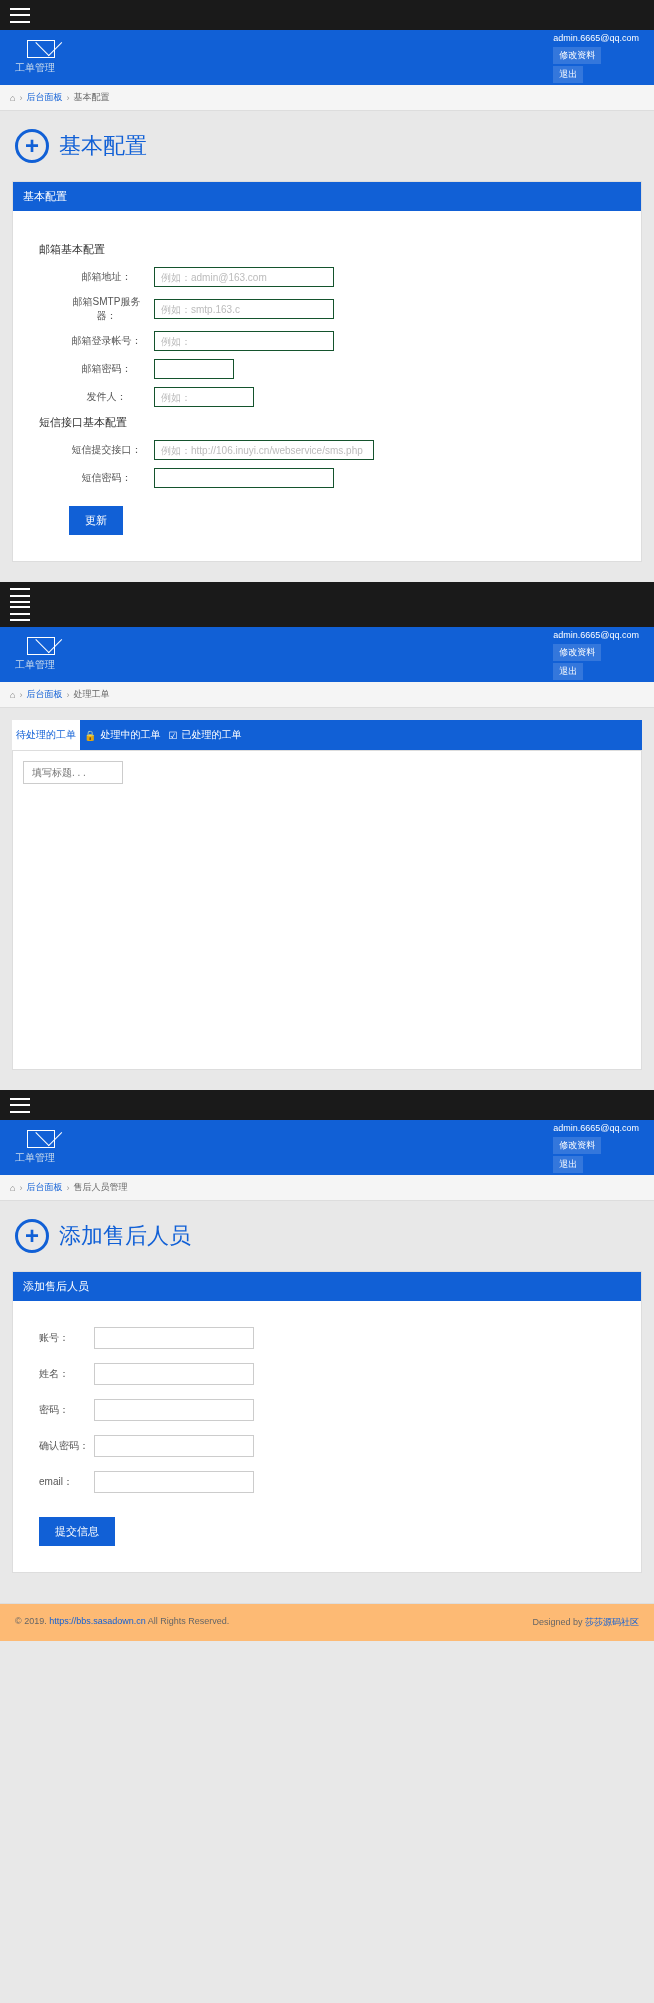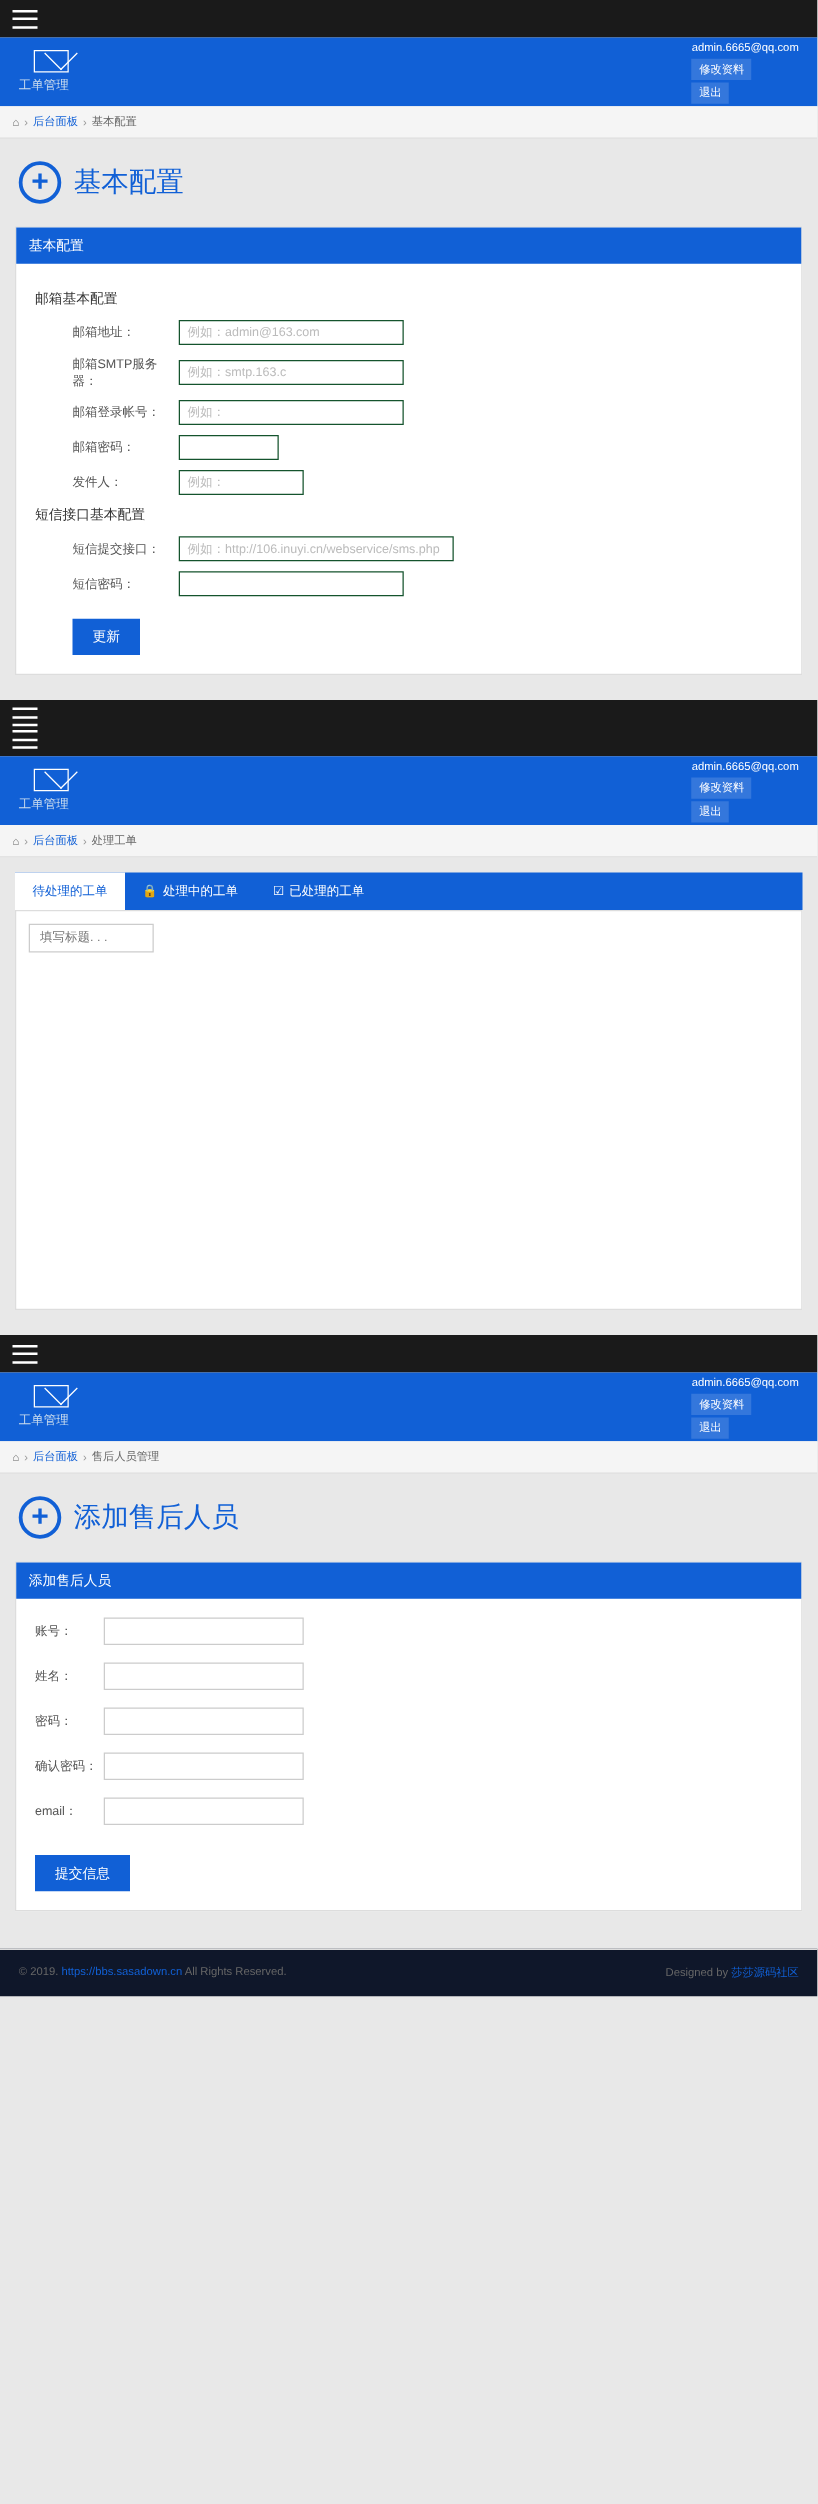--- a/index.html
+++ b/index.html
@@ -20,40 +20,40 @@
 .user-link{background:rgba(255,255,255,0.15);padding:2px 6px;margin-top:2px;display:inline-block;cursor:pointer;color:#fff;font-size:9px}
 .breadcrumb{background:#f5f5f5;border-bottom:1px solid #ddd;padding:6px 10px;font-size:9px;color:#666;display:flex;align-items:center;gap:4px}
 .breadcrumb a{color:#1160d6;text-decoration:none}
 .bc-sep{color:#999}
 .home-icon{color:#666}
 .page-head{display:flex;align-items:center;gap:10px;padding:18px 15px}
 .plus-circle{width:34px;height:34px;border:3px solid #1160d6;border-radius:50%;display:flex;align-items:center;justify-content:center;color:#1160d6;font-size:24px;font-weight:bold;cursor:pointer}
 .page-title{color:#1160d6;font-size:22px;font-weight:normal}
 .panel{background:#fff;margin:0 12px 15px;border:1px solid #ddd}
 .panel-head{background:#1160d6;color:#fff;padding:7px 10px;font-size:11px}
-.panel-body{padding:15px}
+.panel-body{padding:26px}
 .group-title{font-size:11px;color:#333;margin-bottom:10px;margin-top:5px}
 .form-row{display:flex;align-items:center;margin-bottom:8px}
-.form-row label{width:85px;text-align:left;padding-right:10px;font-size:10px;color:#555}
+.form-row label{width:85px;text-align:center;padding-right:10px;font-size:10px;color:#555}
 .form-row input{border:1px solid #14532d;padding:4px 6px;font-size:10px;width:180px;height:20px}
 .form-row input::placeholder{color:#bbb}
 .form-row.wide input{width:220px}
 .btn{background:#1160d6;color:#fff;border:none;padding:7px 16px;font-size:11px;cursor:pointer;margin-top:10px}
 .indent{margin-left:30px}
 .tabs{background:#1160d6;display:flex;margin:12px 12px 0}
-.tab{padding:8px 14px;font-size:10px;color:#fff;cursor:pointer;display:flex;align-items:center;gap:4px}
+.tab{padding:8px 4px;font-size:10px;color:#fff;cursor:pointer;display:flex;align-items:center;gap:4px}
 .tab.active{background:#fff;color:#1160d6}
 .tab-icon{font-size:10px}
 .tab-content{background:#fff;margin:0 12px 15px;border:1px solid #ddd;min-height:320px}
 .filter-row{padding:10px}
 .filter-row input{border:1px solid #ccc;padding:5px 8px;font-size:10px;width:100px}
 .vform-row{display:flex;align-items:center;margin-bottom:14px}
 .vform-row label{width:55px;font-size:10px;color:#555}
 .vform-row input{border:1px solid #ccc;padding:4px 6px;font-size:10px;width:160px;height:22px}
-.footer{background:#0f172a;padding:12px 15px;font-size:9px;color:#666;display:flex;justify-content:space-between;border-top:1px solid #ddd;margin-top:30px}
+.footer{background:#fdba74;padding:12px 15px;font-size:9px;color:#666;display:flex;justify-content:space-between;border-top:1px solid #ddd;margin-top:30px}
 .footer a{color:#1160d6;text-decoration:none}
 </style>
 </head>
 <body>
 
 <div class="section">
   <div class="topbar">
     <div class="hamburger">
         <span></span>
         <span></span>

